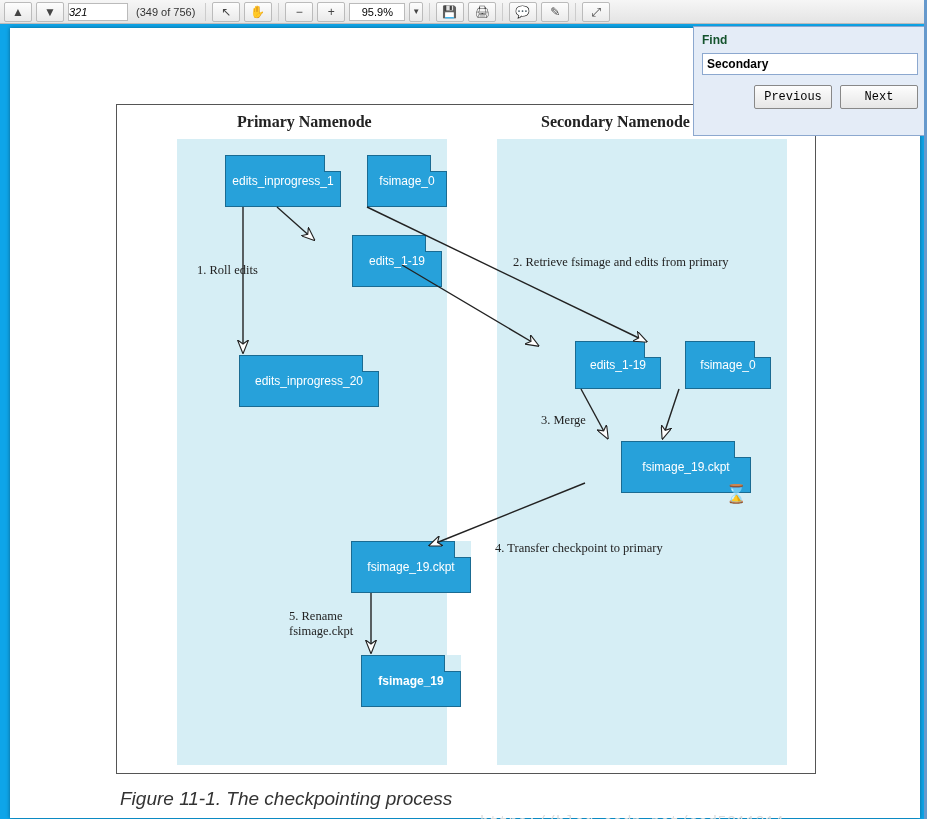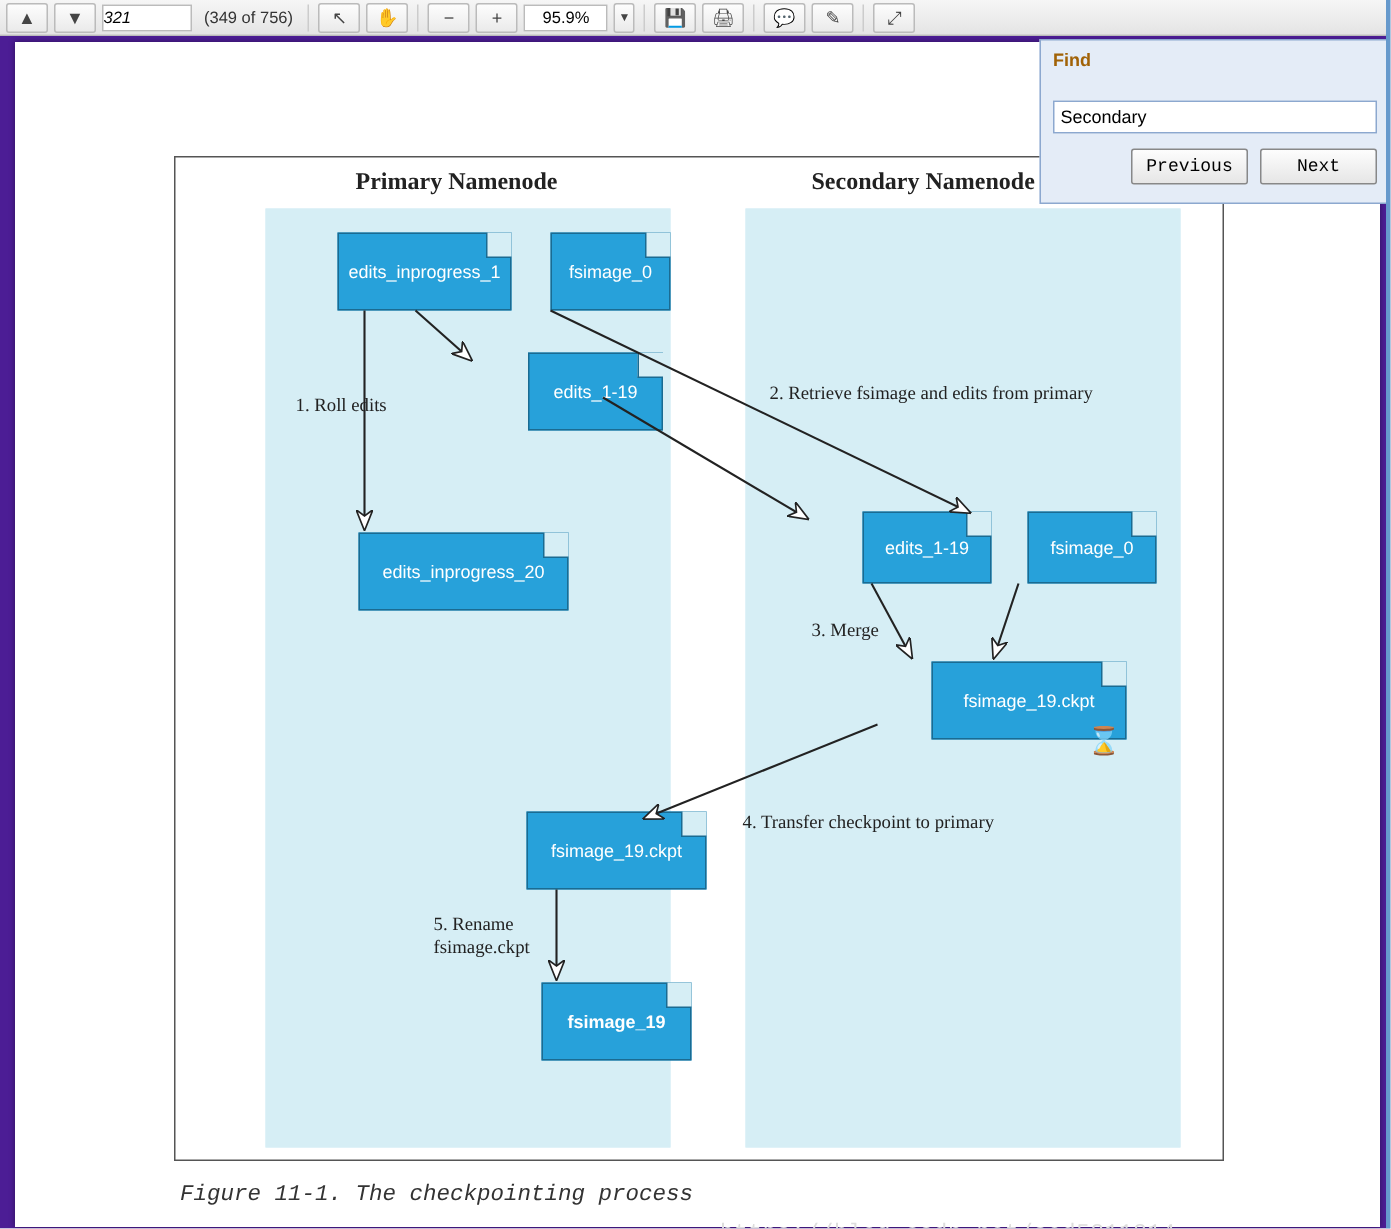--- a/index.html
+++ b/index.html
@@ -38,46 +38,46 @@
   .tb-sep { width: 1px; height: 18px; background: #ccc; margin: 0 2px; }
   .zoom-box {
     width: 56px; height: 18px; border: 1px solid #bbb; background: #fff;
     display: flex; align-items: center; justify-content: center; font-size: 11px;
   }
   .dd { width: 14px; font-size: 8px; }
 
   .page-area {
     position: absolute;
     top: 24px; left: 0; right: 0; bottom: 0;
-    background: #4c1d95;
+    background: #0ea5e9;
     overflow: hidden;
   }
   .page {
     position: absolute;
     top: 4px; left: 10px;
     width: 910px; height: 790px;
     background: #fff;
     box-shadow: 0 0 4px rgba(0,0,0,0.4);
   }
 
   .find-panel {
     position: absolute;
     top: 26px; left: 693px;
     width: 234px; height: 110px;
     background: #e4ecf7;
     border: 1px solid #8ca8cf;
     z-index: 100;
     padding: 6px 8px;
     font-size: 12px;
   }
-  .find-title { color: #a16207; font-weight: bold; margin-bottom: 20px; }
+  .find-title { color: #14532d; font-weight: bold; margin-bottom: 6px; }
   .find-input {
     width: 100%; height: 22px;
     border: 1px solid #8ca8cf; background: #fff;
-    padding: 0 4px; font-size: 12px; margin-bottom: 10px;
+    padding: 0 4px; font-size: 12px; margin-bottom: 10px; font-weight: bold;
   }
   .find-btns { display: flex; gap: 8px; justify-content: flex-end; }
   .find-btn {
     width: 78px; height: 24px;
     background: linear-gradient(#fdfdfd,#e6e6e6);
     border: 1px solid #888; border-radius: 2px;
     font-size: 12px;
     font-family: Liberation Mono, monospace;
   }
 
@@ -138,22 +138,22 @@
   .s4 { left: 378px; top: 436px; }
   .s5 { left: 172px; top: 504px; width: 90px; }
 
   .hourglass {
     position: absolute; left: 608px; top: 378px;
     font-size: 18px; color: #333;
   }
 
   .caption {
     position: absolute; top: 760px; left: 110px;
-    font-family: Liberation Mono, monospace; font-style: italic;
-    font-size: 15px; color: #333;
+    font-family: Liberation Sans, sans-serif; font-style: italic;
+    font-size: 19px; color: #333;
   }
   .watermark {
     position: absolute; top: 786px; left: 470px;
     font-family: "Courier New", monospace; font-size: 15px;
     color: #ddd; letter-spacing: 0.5px;
   }
 
   svg.arrows { position: absolute; top: 0; left: 0; pointer-events: none; }
 </style>
 </head>

